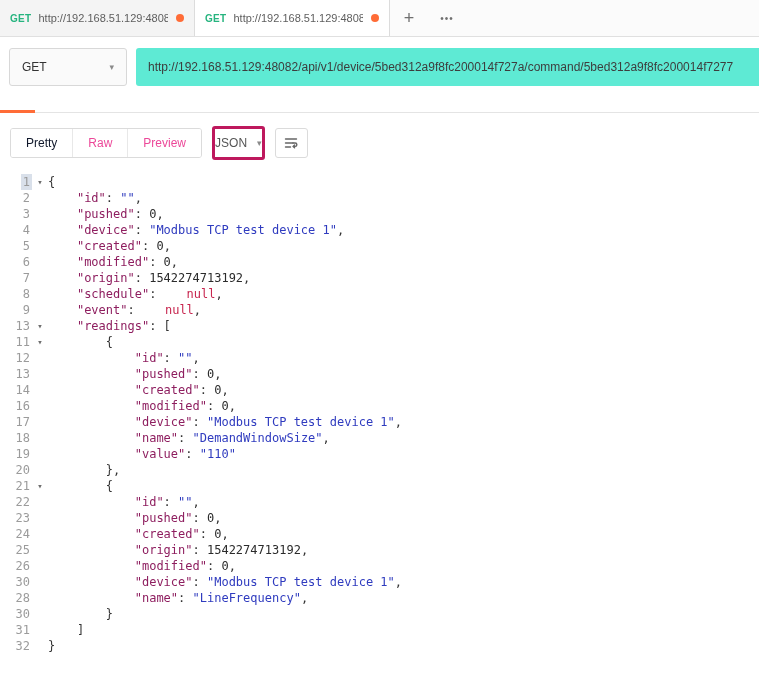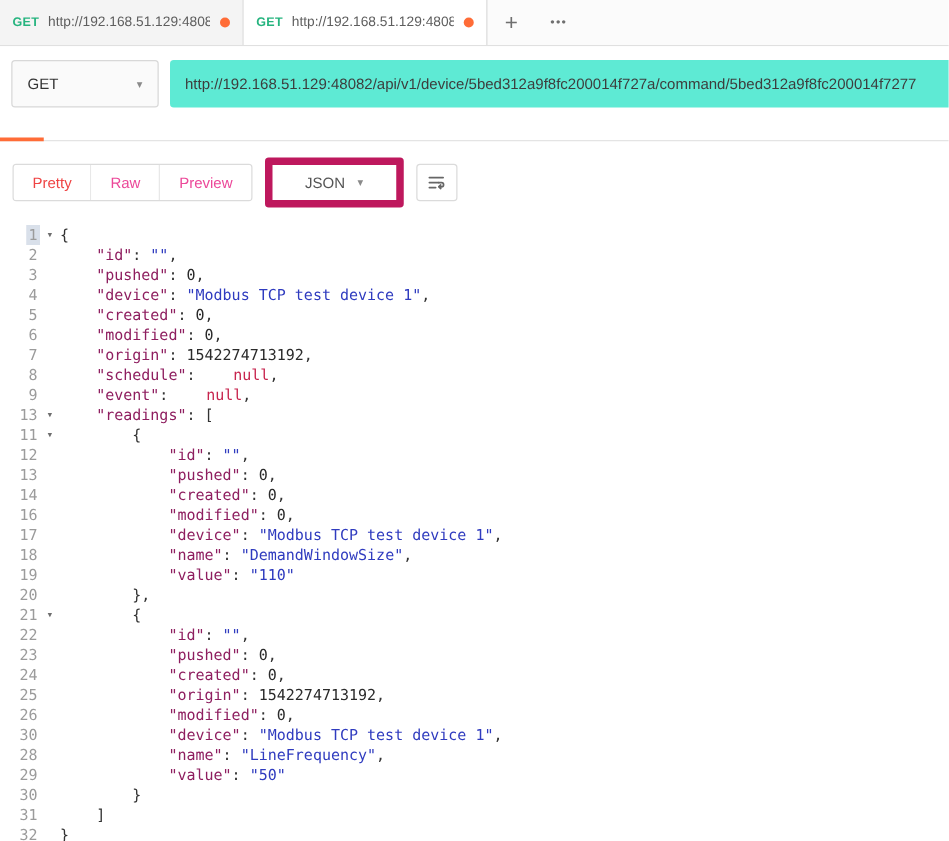--- a/index.html
+++ b/index.html
@@ -38,23 +38,23 @@
     display:flex;align-items:center;padding:0 12px;font-size:12px;color:#3D3D3D;white-space:nowrap;overflow:hidden;cursor:text;}
   
   .divider{position:relative;height:16px;border-bottom:1px solid #E4E4E4;}
   .indicator{position:absolute;left:0;bottom:-1px;width:35px;height:3px;background:var(--c-orange);}
   
   .rtoolbar{display:flex;align-items:center;gap:10px;padding:13px 10px 12px 10px;}
   .seg{display:inline-flex;border:1px solid #DBDBDB;border-radius:3px;overflow:hidden;background:#fff;}
   .seg button{border:none;background:#fff;padding:7px 15px;font-size:12px;color:#ec4899;cursor:pointer;
     border-right:1px solid #E8E8E8;font-family:inherit;}
   .seg button:last-child{border-right:none;}
-  .seg button.active{color:#ef4444;}
-  .fmt{display:flex;align-items:center;gap:10px;border:6px solid #be185d;border-radius:3px;background:#fff;
-    padding:7px 26px;font-size:12px;color:#555;cursor:pointer;}
+  .seg button.active{color:#0f172a;}
+  .fmt{display:flex;align-items:center;gap:10px;border:3px solid #be185d;border-radius:3px;background:#fff;
+    padding:7px 0;font-size:12px;color:#555;cursor:pointer;}
   .wrapbtn{width:33px;height:30px;border:1px solid #DBDBDB;border-radius:3px;background:#fff;
     display:flex;align-items:center;justify-content:center;cursor:pointer;}
   
   .code{font-family:"DejaVu Sans Mono","Liberation Mono",monospace;font-size:12px;line-height:16px;padding-top:2px;}
   .line{display:flex;}
   .gut{flex:none;width:32px;text-align:right;color:#9B9B9B;user-select:none;}
   .gut .num{display:inline-block;padding:0 2px;}
   .gut .num.hl{background:#D9E0EA;}
   .fold{flex:none;width:16px;text-align:center;color:#6E6E6E;font-size:9px;line-height:16px;cursor:pointer;}
   .src{white-space:pre;color:var(--c-punct);}
@@ -251,25 +251,20 @@
         <span class="gut"><span class="num">30</span></span>
         <span class="fold"></span>
         <span class="src"><span>            </span><span class="t-k">"device"</span><span class="t-p">: </span><span class="t-s">"Modbus TCP test device 1"</span><span class="t-p">,</span></span>
       </div>
       <div class="line">
         <span class="gut"><span class="num">28</span></span>
         <span class="fold"></span>
         <span class="src"><span>            </span><span class="t-k">"name"</span><span class="t-p">: </span><span class="t-s">"LineFrequency"</span><span class="t-p">,</span></span>
       </div>
       <div class="line">
-        <span class="gut"><span class="num">29</span></span>
-        <span class="fold"></span>
-        <span class="src"><span>            </span><span class="t-k">"value"</span><span class="t-p">: </span><span class="t-s">"50"</span></span>
-      </div>
-      <div class="line">
         <span class="gut"><span class="num">30</span></span>
         <span class="fold"></span>
         <span class="src"><span>        </span><span class="t-p">}</span></span>
       </div>
       <div class="line">
         <span class="gut"><span class="num">31</span></span>
         <span class="fold"></span>
         <span class="src"><span>    </span><span class="t-p">]</span></span>
       </div>
       <div class="line">

